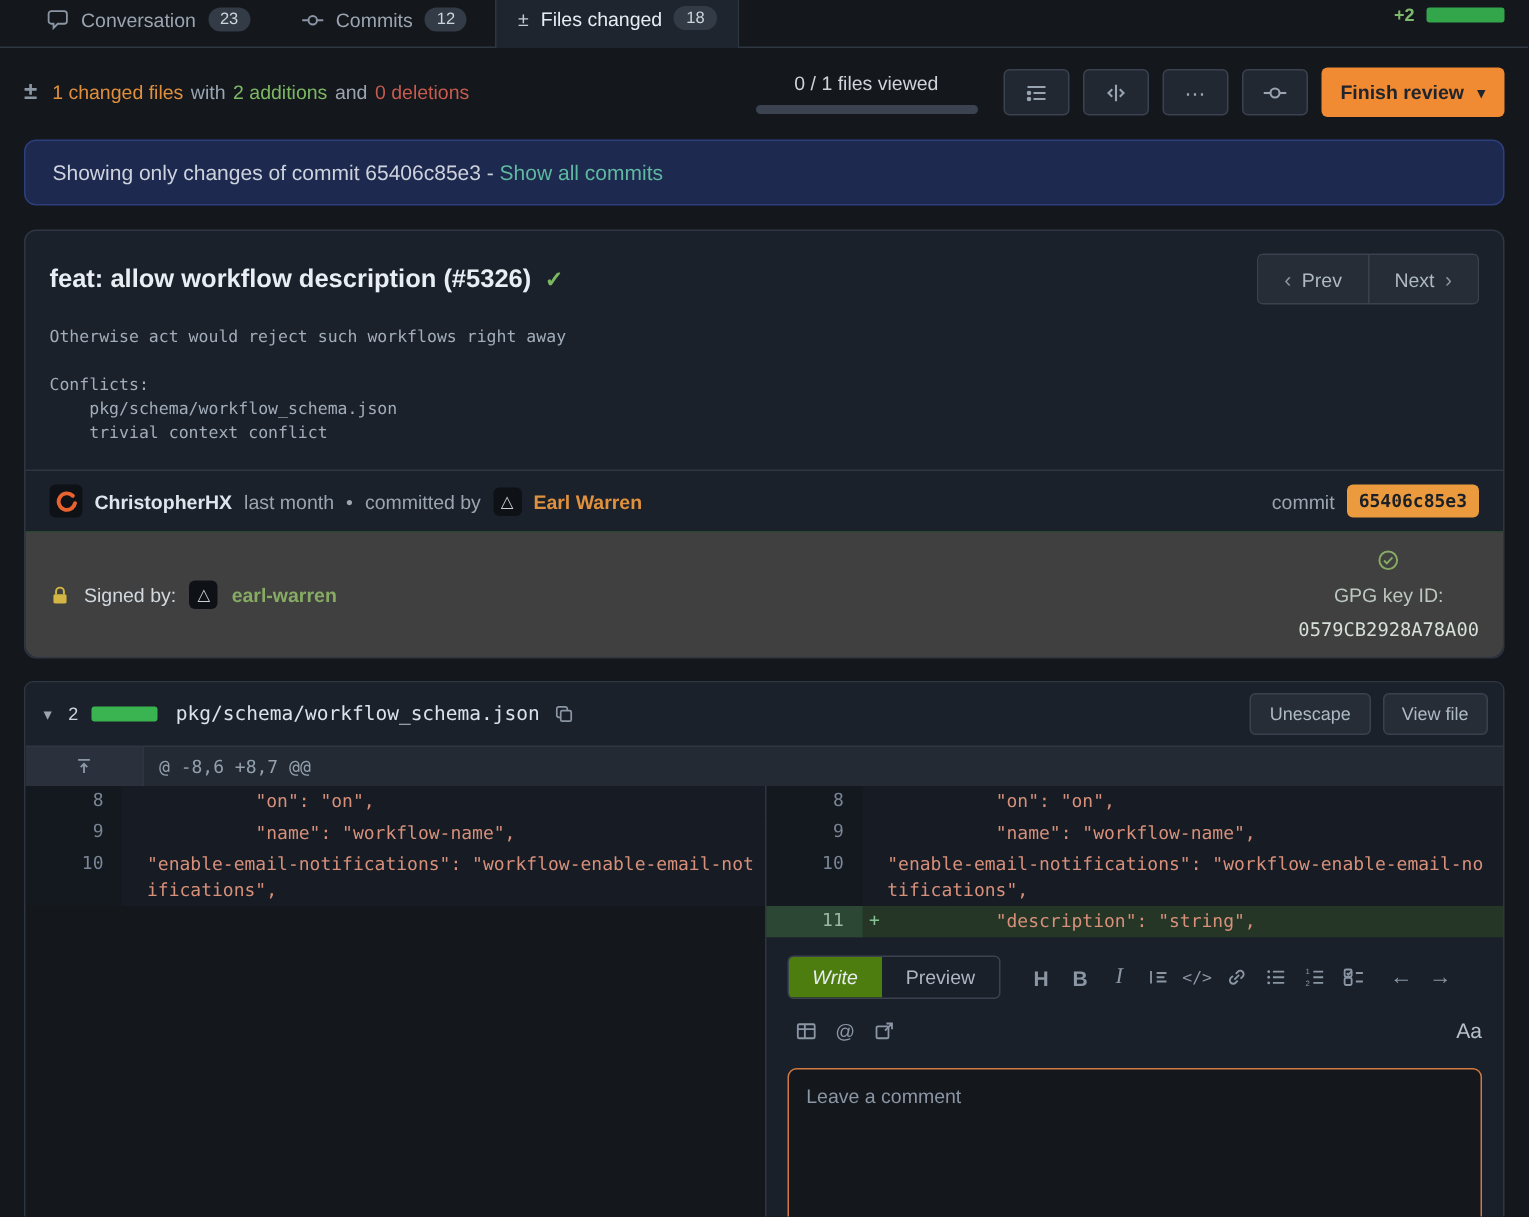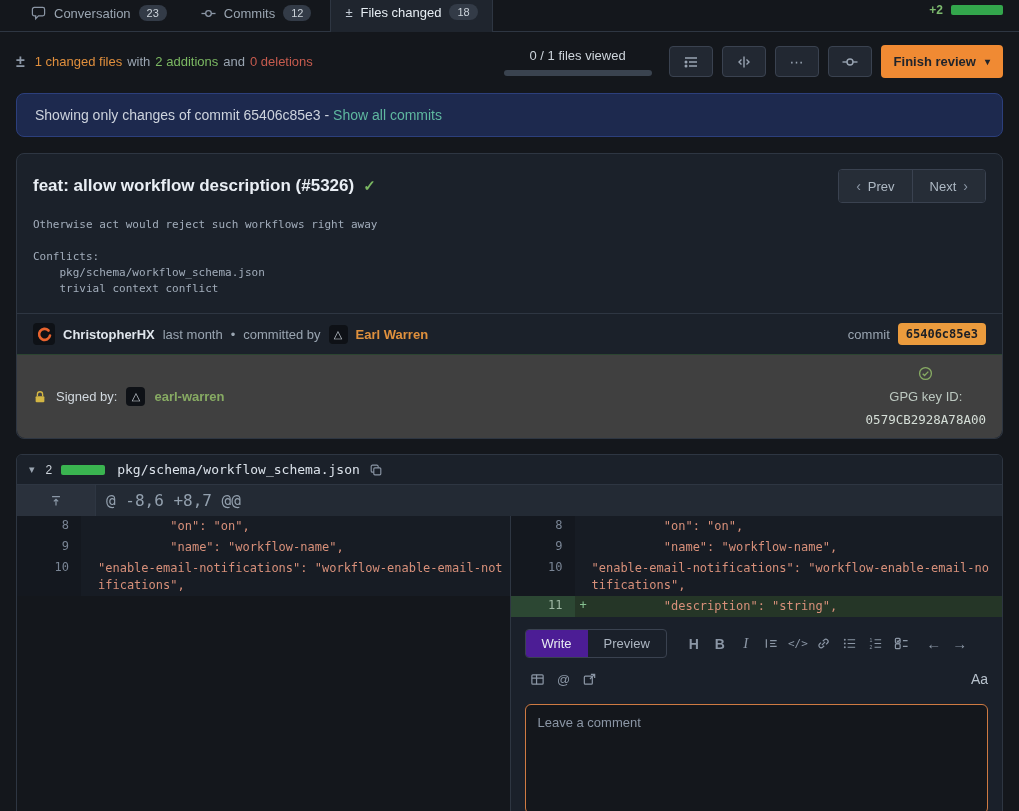--- a/index.html
+++ b/index.html
@@ -73,39 +73,39 @@
   .chev-d { color:#9aa5b1; font-size:11px; cursor:pointer; padding:0 2px; }
   .stat-num { font-size:12px; color:#cdd4db; }
   .stat-bar { width:44px; height:10px; background:#3ab450; border-radius:2px; }
   .file-name { font-family:"DejaVu Sans Mono",monospace; font-size:13px; color:#dbe2ea; margin-left:3px; }
   .copy-btn { color:#8b96a5; cursor:pointer; }
   .fh-right { margin-left:auto; display:flex; gap:8px; }
   .small-btn { padding:6px 12px; font-size:12px; background:#262d37; border:1px solid #3a4250; border-radius:4px; color:#aeb9c4; cursor:pointer; }
 
   .hunk-row { display:flex; align-items:stretch; background:#232a34; }
   .hunk-gut { width:79px; background:#2a313c; display:flex; align-items:center; justify-content:center; color:#8b98a7; cursor:pointer; border-right:1px solid #2e3642; flex-shrink:0; }
-  .hunk-text { padding:6px 10px; font-family:"DejaVu Sans Mono",monospace; font-size:16px; color:#93a0ae; }
+  .hunk-text { padding:6px 10px; font-family:"DejaVu Sans Mono",monospace; font-size:12px; color:#93a0ae; }
 
   .dgrid { display:grid; grid-template-columns:1fr 1fr; }
   .dcell { display:flex; align-items:flex-start; min-height:21px; }
   .col-r { border-left:1px solid #2e3642; }
   .gut { width:64px; flex-shrink:0; padding:2px 12px 2px 0; text-align:right; font-family:"DejaVu Sans Mono",monospace; font-size:12px; color:#7a8595; background:rgba(0,0,0,0.13); align-self:stretch; }
   .sgn { width:17px; flex-shrink:0; font-family:"DejaVu Sans Mono",monospace; font-size:12px; color:#87c292; padding-top:2px; text-align:center; }
   .dcode { flex:1; font-family:"DejaVu Sans Mono",monospace; font-size:12px; line-height:17px; color:#d8907a; white-space:pre-wrap; word-break:break-all; padding:2px 6px 2px 0; }
   .ctx { background:#171c24; }
   .add-cell { background:#253627; }
   .add-cell .gut { background:#2c4733; color:#9fb8a4; }
   .empty-cell { background:#14171c; }
 
   
   .editor-cell { background:#1a202a; display:block; padding:12px 14px 14px; }
   .ed-row1 { display:flex; align-items:center; }
   .seg { display:flex; border:1px solid #3a4250; border-radius:4px; overflow:hidden; margin-right:14px; }
   .seg-tab { padding:6px 16px; font-size:13px; color:#adb6c2; cursor:pointer; }
-  .seg-tab.active { background:#4c1d95; color:#e8edf2; }
+  .seg-tab.active { background:#4d7c0f; color:#e8edf2;font-style:italic; }
   .md-ico { width:26px; height:24px; display:flex; align-items:center; justify-content:center; color:#8b96a5; font-size:13px; cursor:pointer; }
   .md-ico.bb { font-weight:bold; font-size:14px; }
   .md-ico.ii { font-style:italic; font-family:"Liberation Serif",serif; font-size:15px; }
   .md-ico.cg { font-family:"DejaVu Sans Mono",monospace; font-size:11px; }
   .md-ico.arr { font-size:15px; }
   .ed-row2 { display:flex; align-items:center; margin-top:9px; }
   .aa-btn { margin-left:auto; color:#b7c1cc; font-size:14px; cursor:pointer; }
   .comment-box { margin-top:13px; width:100%; height:110px; background:#14171c; border:1px solid #cf7a42; border-radius:6px; padding:10px 12px; color:#cfd6df; font-size:13px; font-family:"Liberation Sans",sans-serif; resize:none; outline:none; display:block; }
   .comment-box::placeholder { color:#8b96a5; }
 </style>
@@ -271,20 +271,24 @@
     <span class="chev-d">▾</span>
     <span class="stat-num">2</span>
     <span class="stat-bar"></span>
     <span class="file-name">pkg/schema/workflow_schema.json</span>
     <span class="copy-btn">
       <svg width="14" height="14" viewBox="0 0 16 16" fill="none" stroke="currentColor" stroke-width="1.3">
           <rect x="5.5" y="5.5" width="8" height="8" rx="1.2"></rect>
           <path d="M10.5 5.5V4a1.5 1.5 0 0 0-1.5-1.5H4A1.5 1.5 0 0 0 2.5 4v5A1.5 1.5 0 0 0 4 10.5h1.5"></path>
         </svg>
     </span>
+    <span class="fh-right">
+      <button class="small-btn">Unescape</button>
+      <button class="small-btn">View file</button>
+    </span>
   </div>
 
   <div class="hunk-row">
     <span class="hunk-gut">
       <svg width="14" height="14" viewBox="0 0 16 16" fill="none" stroke="currentColor" stroke-width="1.4">
           <path d="M3.5 3h9M8 13V6M5.5 8.5L8 6l2.5 2.5"></path>
         </svg>
     </span>
     <span class="hunk-text">@ -8,6 +8,7 @@</span>
   </div>

